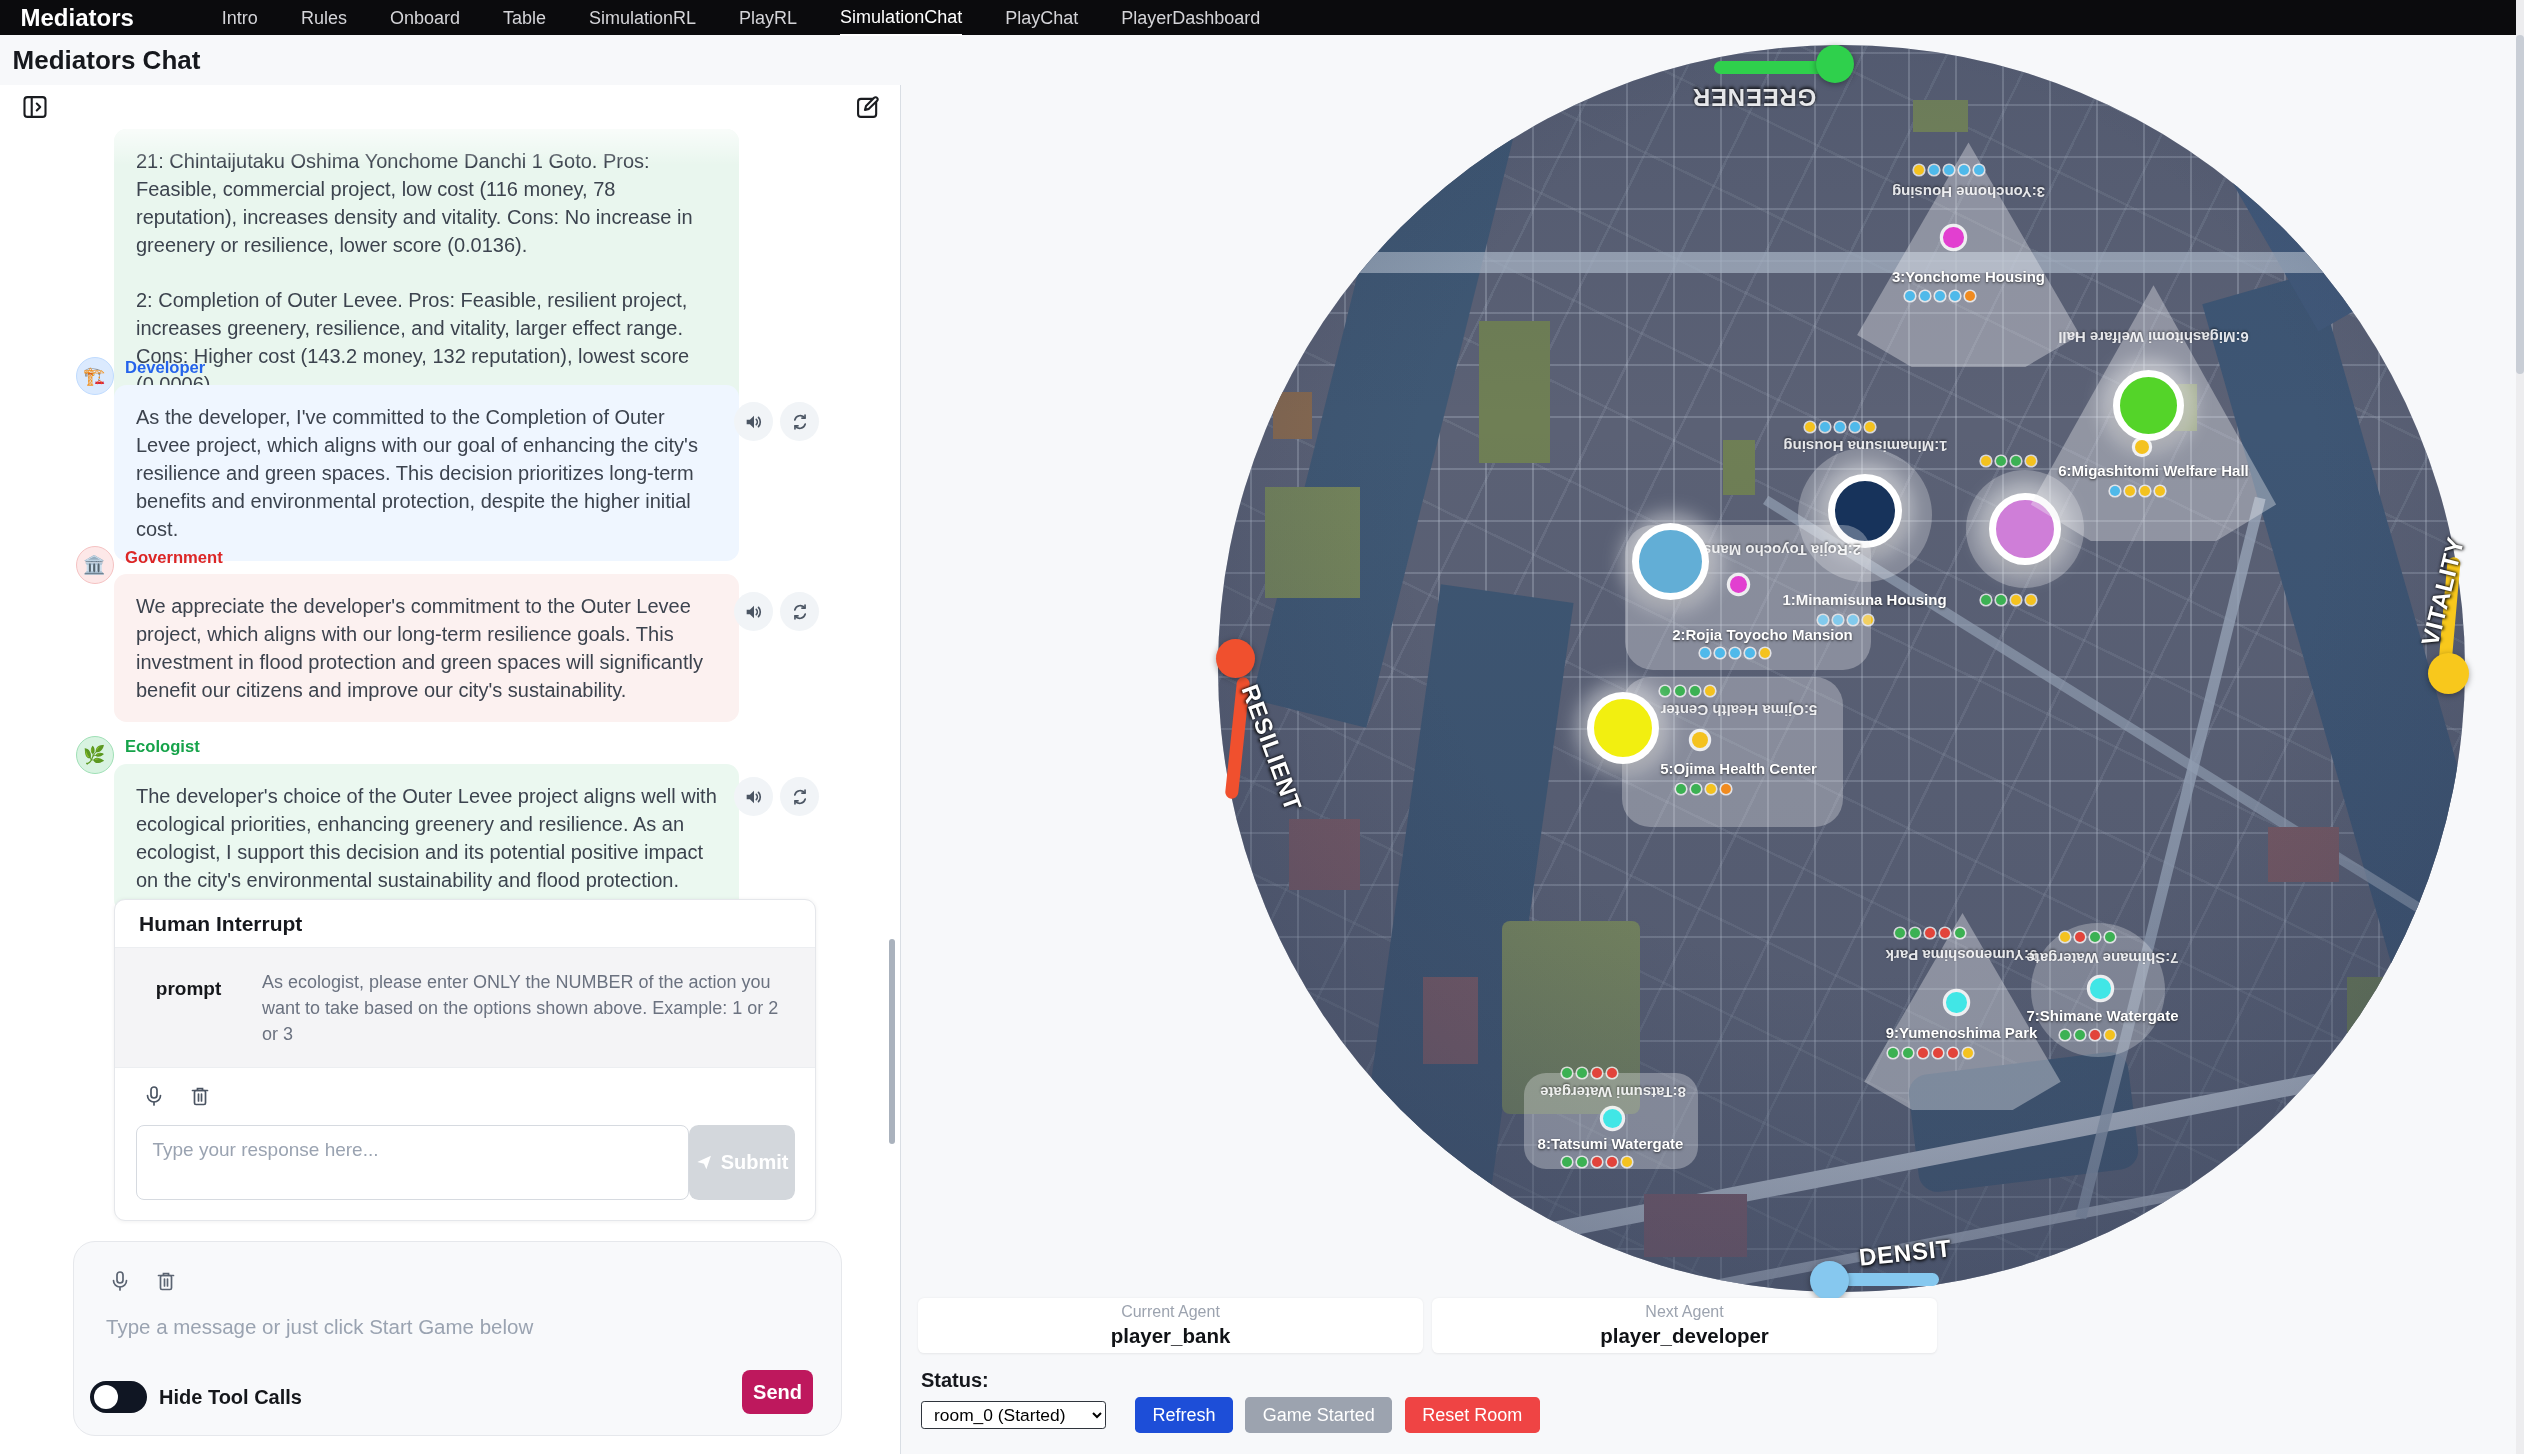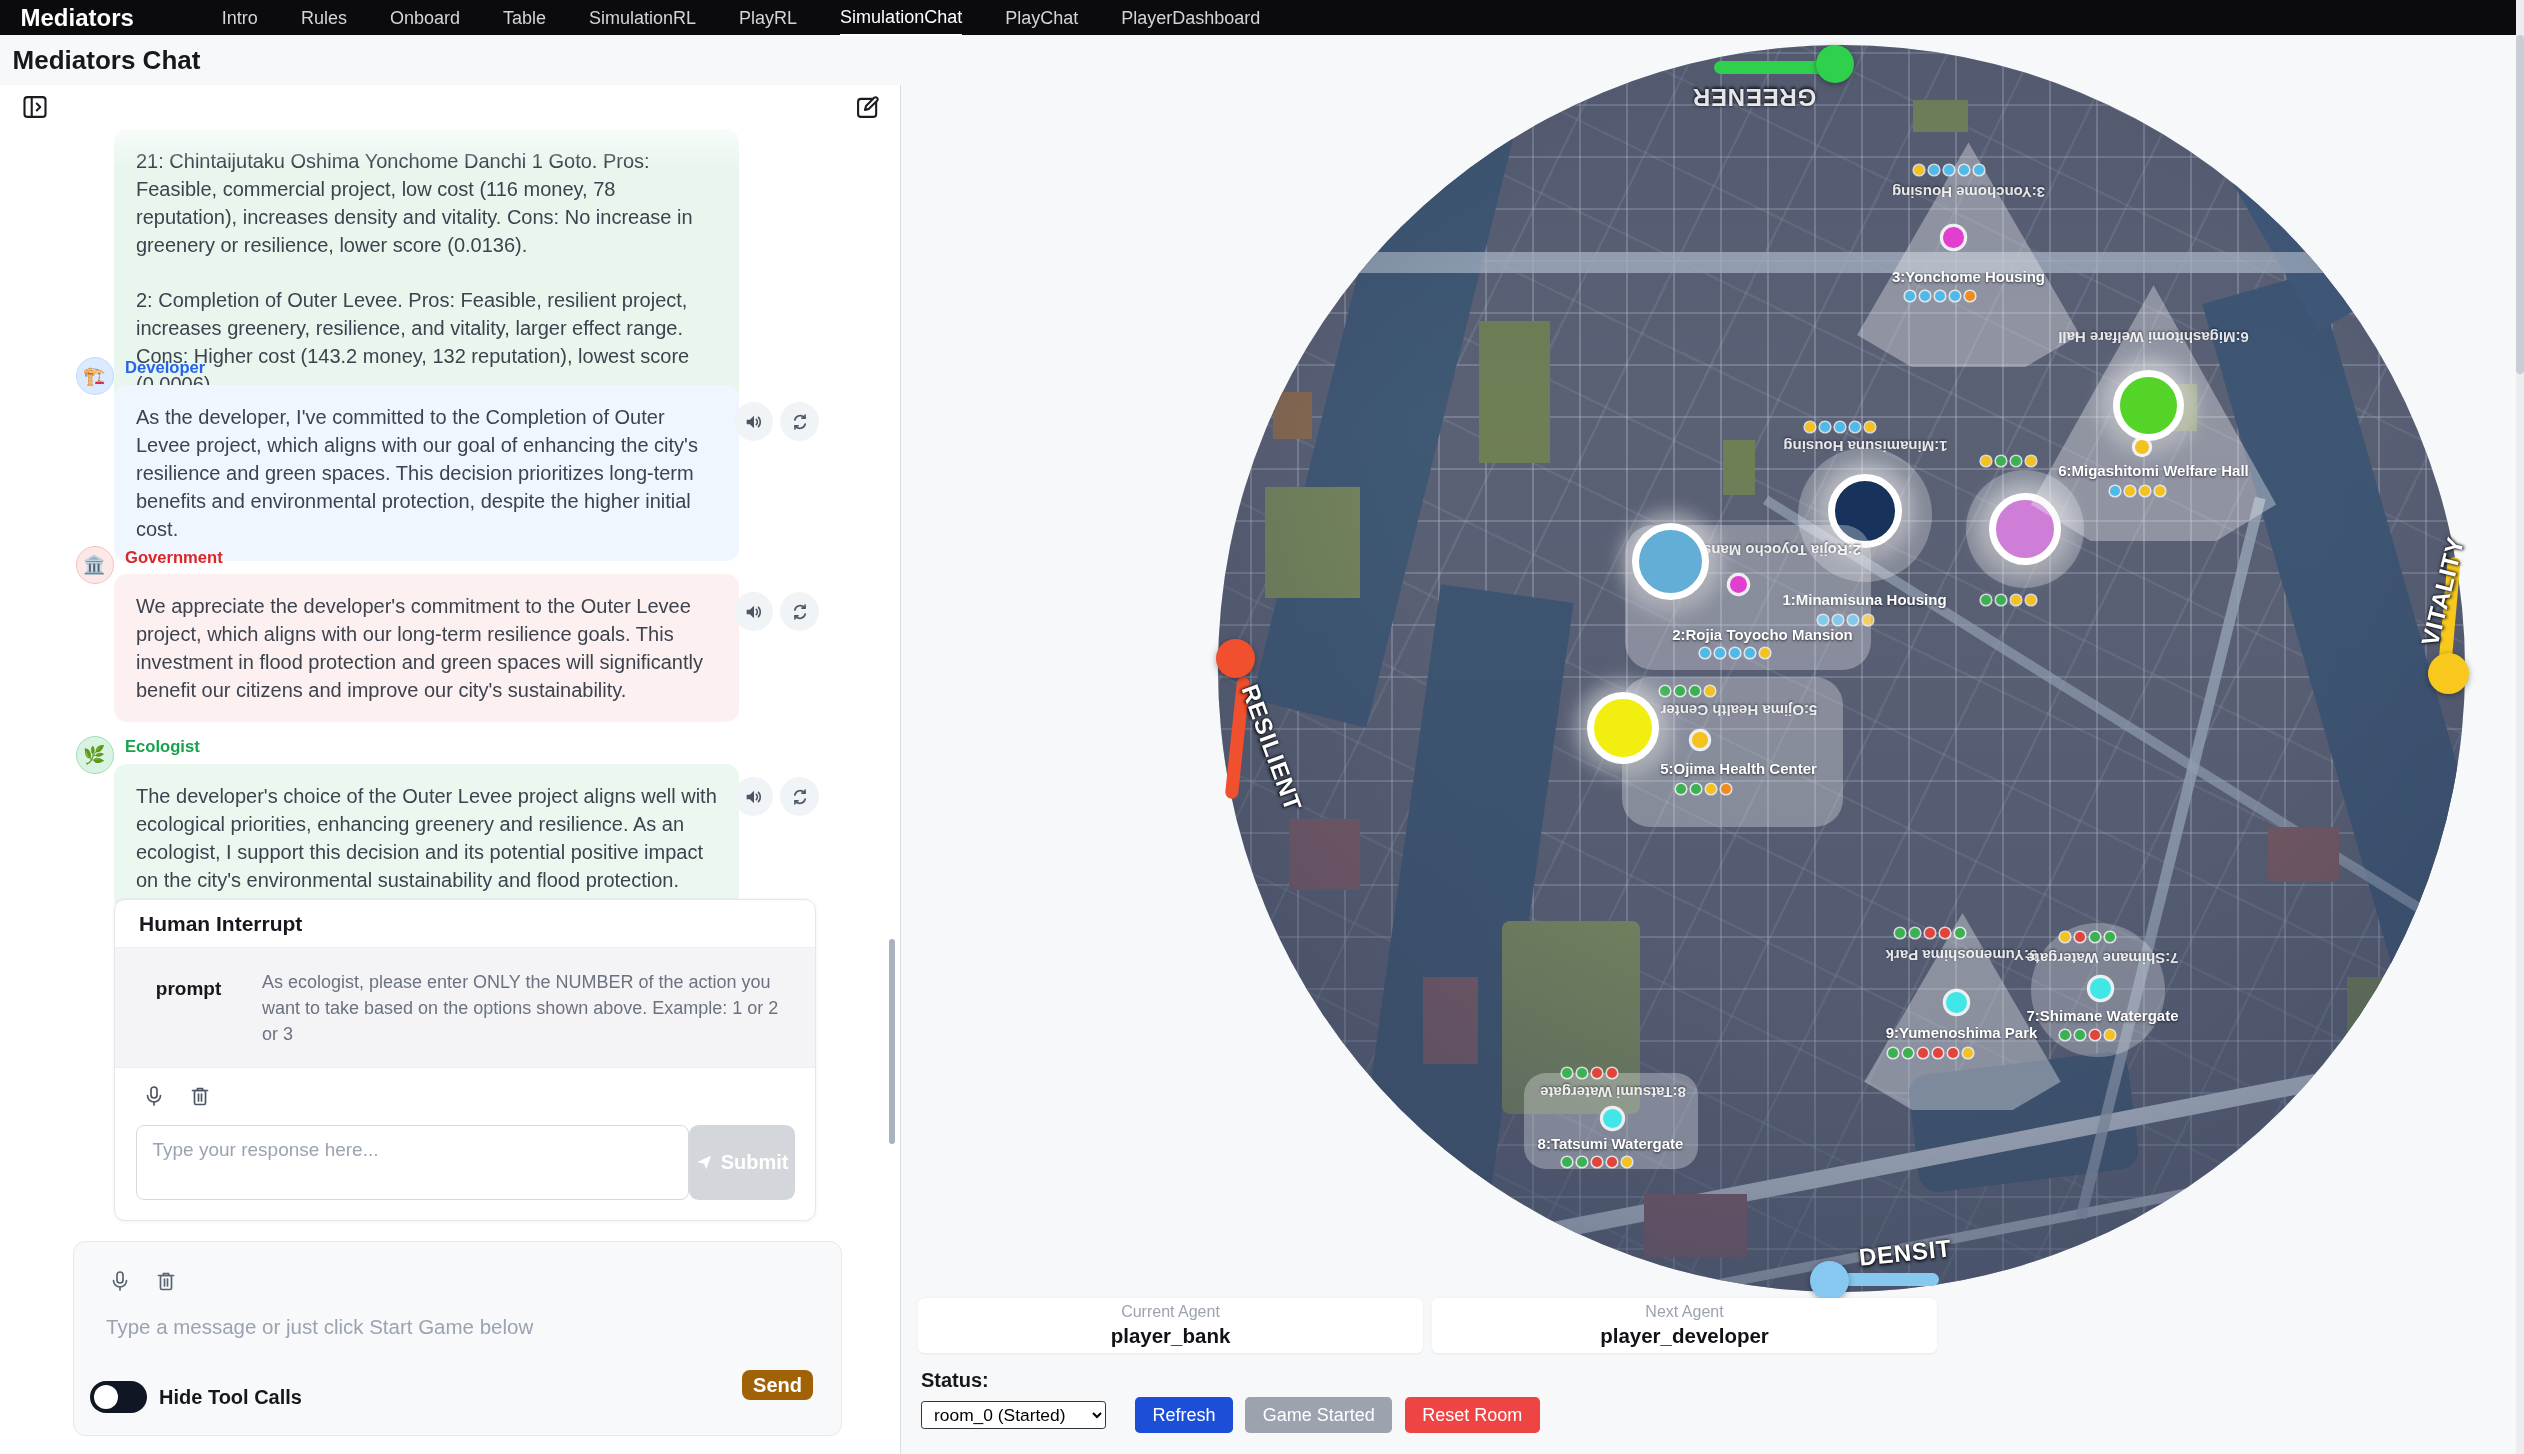--- a/index.html
+++ b/index.html
@@ -45,28 +45,28 @@
   .respond{display:flex;margin-top:17.4px}
   textarea.resp{flex:1;height:47px;border:0.8px solid #d6dae0;border-radius:8px;padding:12.6px 16px;
                 font-size:19px;color:#374151;resize:none;font-family:inherit;background:#fff}
   textarea.resp::placeholder,.bigresp::placeholder{color:#9aa3b1}
   .submit{width:106px;border:none;border-radius:9.5px;background:#d3d7dc;color:#fff;font-size:20px;
           font-weight:600;display:flex;align-items:center;justify-content:center;gap:8px;cursor:default}
   .submit svg{width:19px;height:19px}
   .scrollthumb{position:absolute;left:889px;top:854px;width:6.3px;height:205px;border-radius:3.2px;background:#aab2bd}
   
   .composer{position:absolute;left:73px;top:1241px;width:767px;height:193px;background:#f8f9fb;
-            border:0.8px solid #e6e8ec;border-radius:12px}
+            border:0.8px solid #e6e8ec;border-radius:22px}
   .composer .minirow{position:absolute;left:28px;top:27px}
   .composer .ph{position:absolute;left:32px;top:73px;font-size:20.5px;color:#9aa3b1}
   .toggle{position:absolute;left:16px;top:139px;width:57px;height:32px;border-radius:17.4px;background:#101623;cursor:pointer}
   .knob{position:absolute;left:4px;top:4px;width:24px;height:24px;border-radius:50%;background:#fff}
   .toggle-label{position:absolute;left:85px;top:144px;font-size:20px;font-weight:600;color:#15171b}
-  .sendbtn{position:absolute;left:668px;top:128px;width:71px;height:30px;border:none;border-radius:8px;
-           background:#a16207;color:#fff;font-size:20px;font-weight:600;cursor:pointer}
+  .sendbtn{position:absolute;left:668px;top:128px;width:71px;height:44px;border:none;border-radius:8px;
+           background:#be185d;color:#fff;font-size:20px;font-weight:600;cursor:pointer}
   
   #rightpanel{position:absolute;left:901px;top:85px;width:1624px;height:1369px;background:#f7f8fa}
   #map{position:absolute;left:317px;top:-40px;width:1247px;height:1247px;border-radius:50%;
        overflow:hidden;background:#5b6175}
   .grid-a{position:absolute;inset:-5%;
      background:repeating-linear-gradient(90deg,rgba(190,199,214,.32) 0 2.4px,transparent 2.4px 47px),
                 repeating-linear-gradient(0deg,rgba(190,199,214,.28) 0 2.4px,transparent 2.4px 52px)}
   .grid-b{position:absolute;inset:-25%;transform:rotate(26deg);opacity:.45;
      background:repeating-linear-gradient(90deg,rgba(190,199,214,.3) 0 2.4px,transparent 2.4px 76px),
                 repeating-linear-gradient(0deg,rgba(190,199,214,.26) 0 2.4px,transparent 2.4px 82px)}

